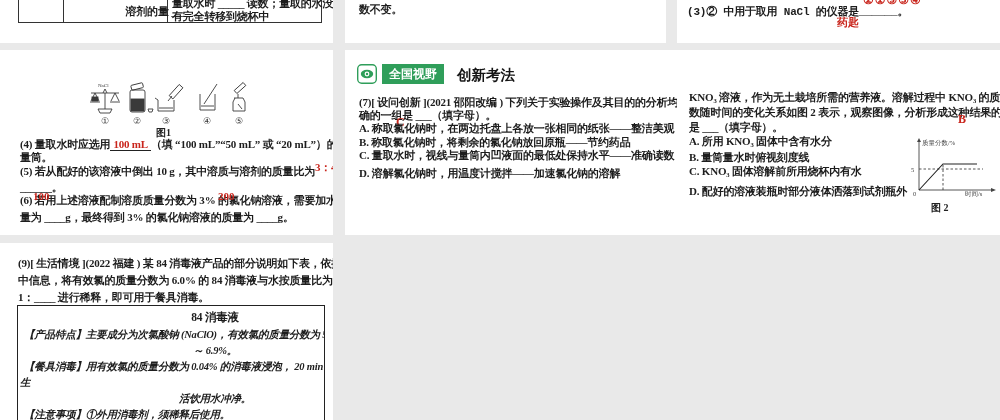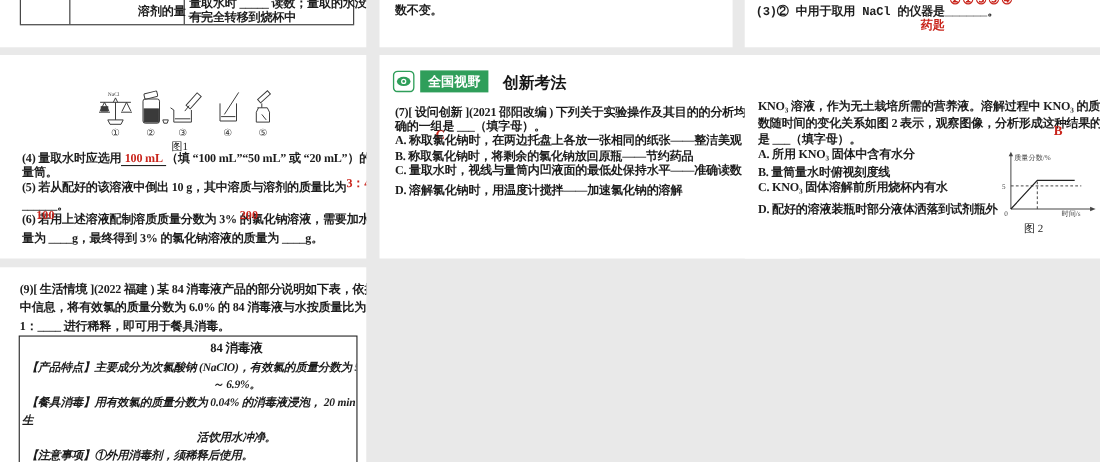--- a/index.html
+++ b/index.html
@@ -15,39 +15,39 @@
   .ans-inline{color:#c9251c;font-weight:700;}
   .ul-black{border-bottom:1.2px solid #222;padding:0 3px;}
   .raised{position:relative;top:-4px;}
   .tbl-line{position:absolute;background:#333;}
   .kai{font-style:italic;}
   .center{text-align:center;padding-left:44px;}
   .badge-green{position:absolute;background:#2f9e5a;color:#fff;font-family:"Liberation Sans",sans-serif;
     font-weight:700;font-size:12px;line-height:20px;height:20px;padding:0 7px;}
   .badge-title{position:absolute;font-family:"Liberation Sans",sans-serif;font-weight:800;font-size:14.5px;color:#151515;}
   .fig-label{position:absolute;font-size:9px;color:#333;width:16px;text-align:center;font-weight:400;}
-  .caption{position:absolute;font-size:10px;font-weight:400;color:#222;}
+  .caption{position:absolute;font-size:10px;font-weight:700;color:#222;}
   svg{display:block;}
   .inner-table{position:absolute;border:1.4px solid #222;overflow:hidden;}
 </style>
 </head>
 <body>
 
 <div class="card" style="left:0;top:0;width:333px;height:43px;">
   <div class="tbl-line" style="left:18px;top:0;width:1px;height:22px;"></div>
   <div class="tbl-line" style="left:63px;top:0;width:1px;height:22px;"></div>
   <div class="tbl-line" style="left:167px;top:0;width:1px;height:22px;"></div>
   <div class="tbl-line" style="left:321px;top:0;width:1px;height:22px;"></div>
   <div class="tbl-line" style="left:18px;top:22px;width:304px;height:1px;"></div>
   <div class="ln center" style="left:63px;top:5px;width:104px;">溶剂的量 ____</div>
   <div class="ln" style="left:172px;top:-3px;">量取水时 _____ 读数；量取的水没</div>
   <div class="ln" style="left:172px;top:10px;">有完全转移到烧杯中</div>
 </div>
 
-<div class="card" style="left:345px;top:0;width:321px;height:43px;">
+<div class="card" style="left:345px;top:0;width:321px;height:43px;font-family:Liberation Mono, monospace;">
   <div class="ln" style="left:14px;top:4px;">数不变。</div>
 </div>
 
 <div class="card" style="left:677px;top:0;width:323px;height:43px;">
   <div class="ln" style="left:10px;top:6px;font-family:Liberation Mono, monospace;">
     <span>(3)② 中用于取用 NaCl 的仪器是</span><span>______</span><span>。</span>
   </div>
   <div class="ans" style="left:160px;top:15px;">药匙</div>
   <div class="ans" style="left:186px;top:-7px;letter-spacing:1px;font-size:12px;">②①③⑤④</div>
 </div>

